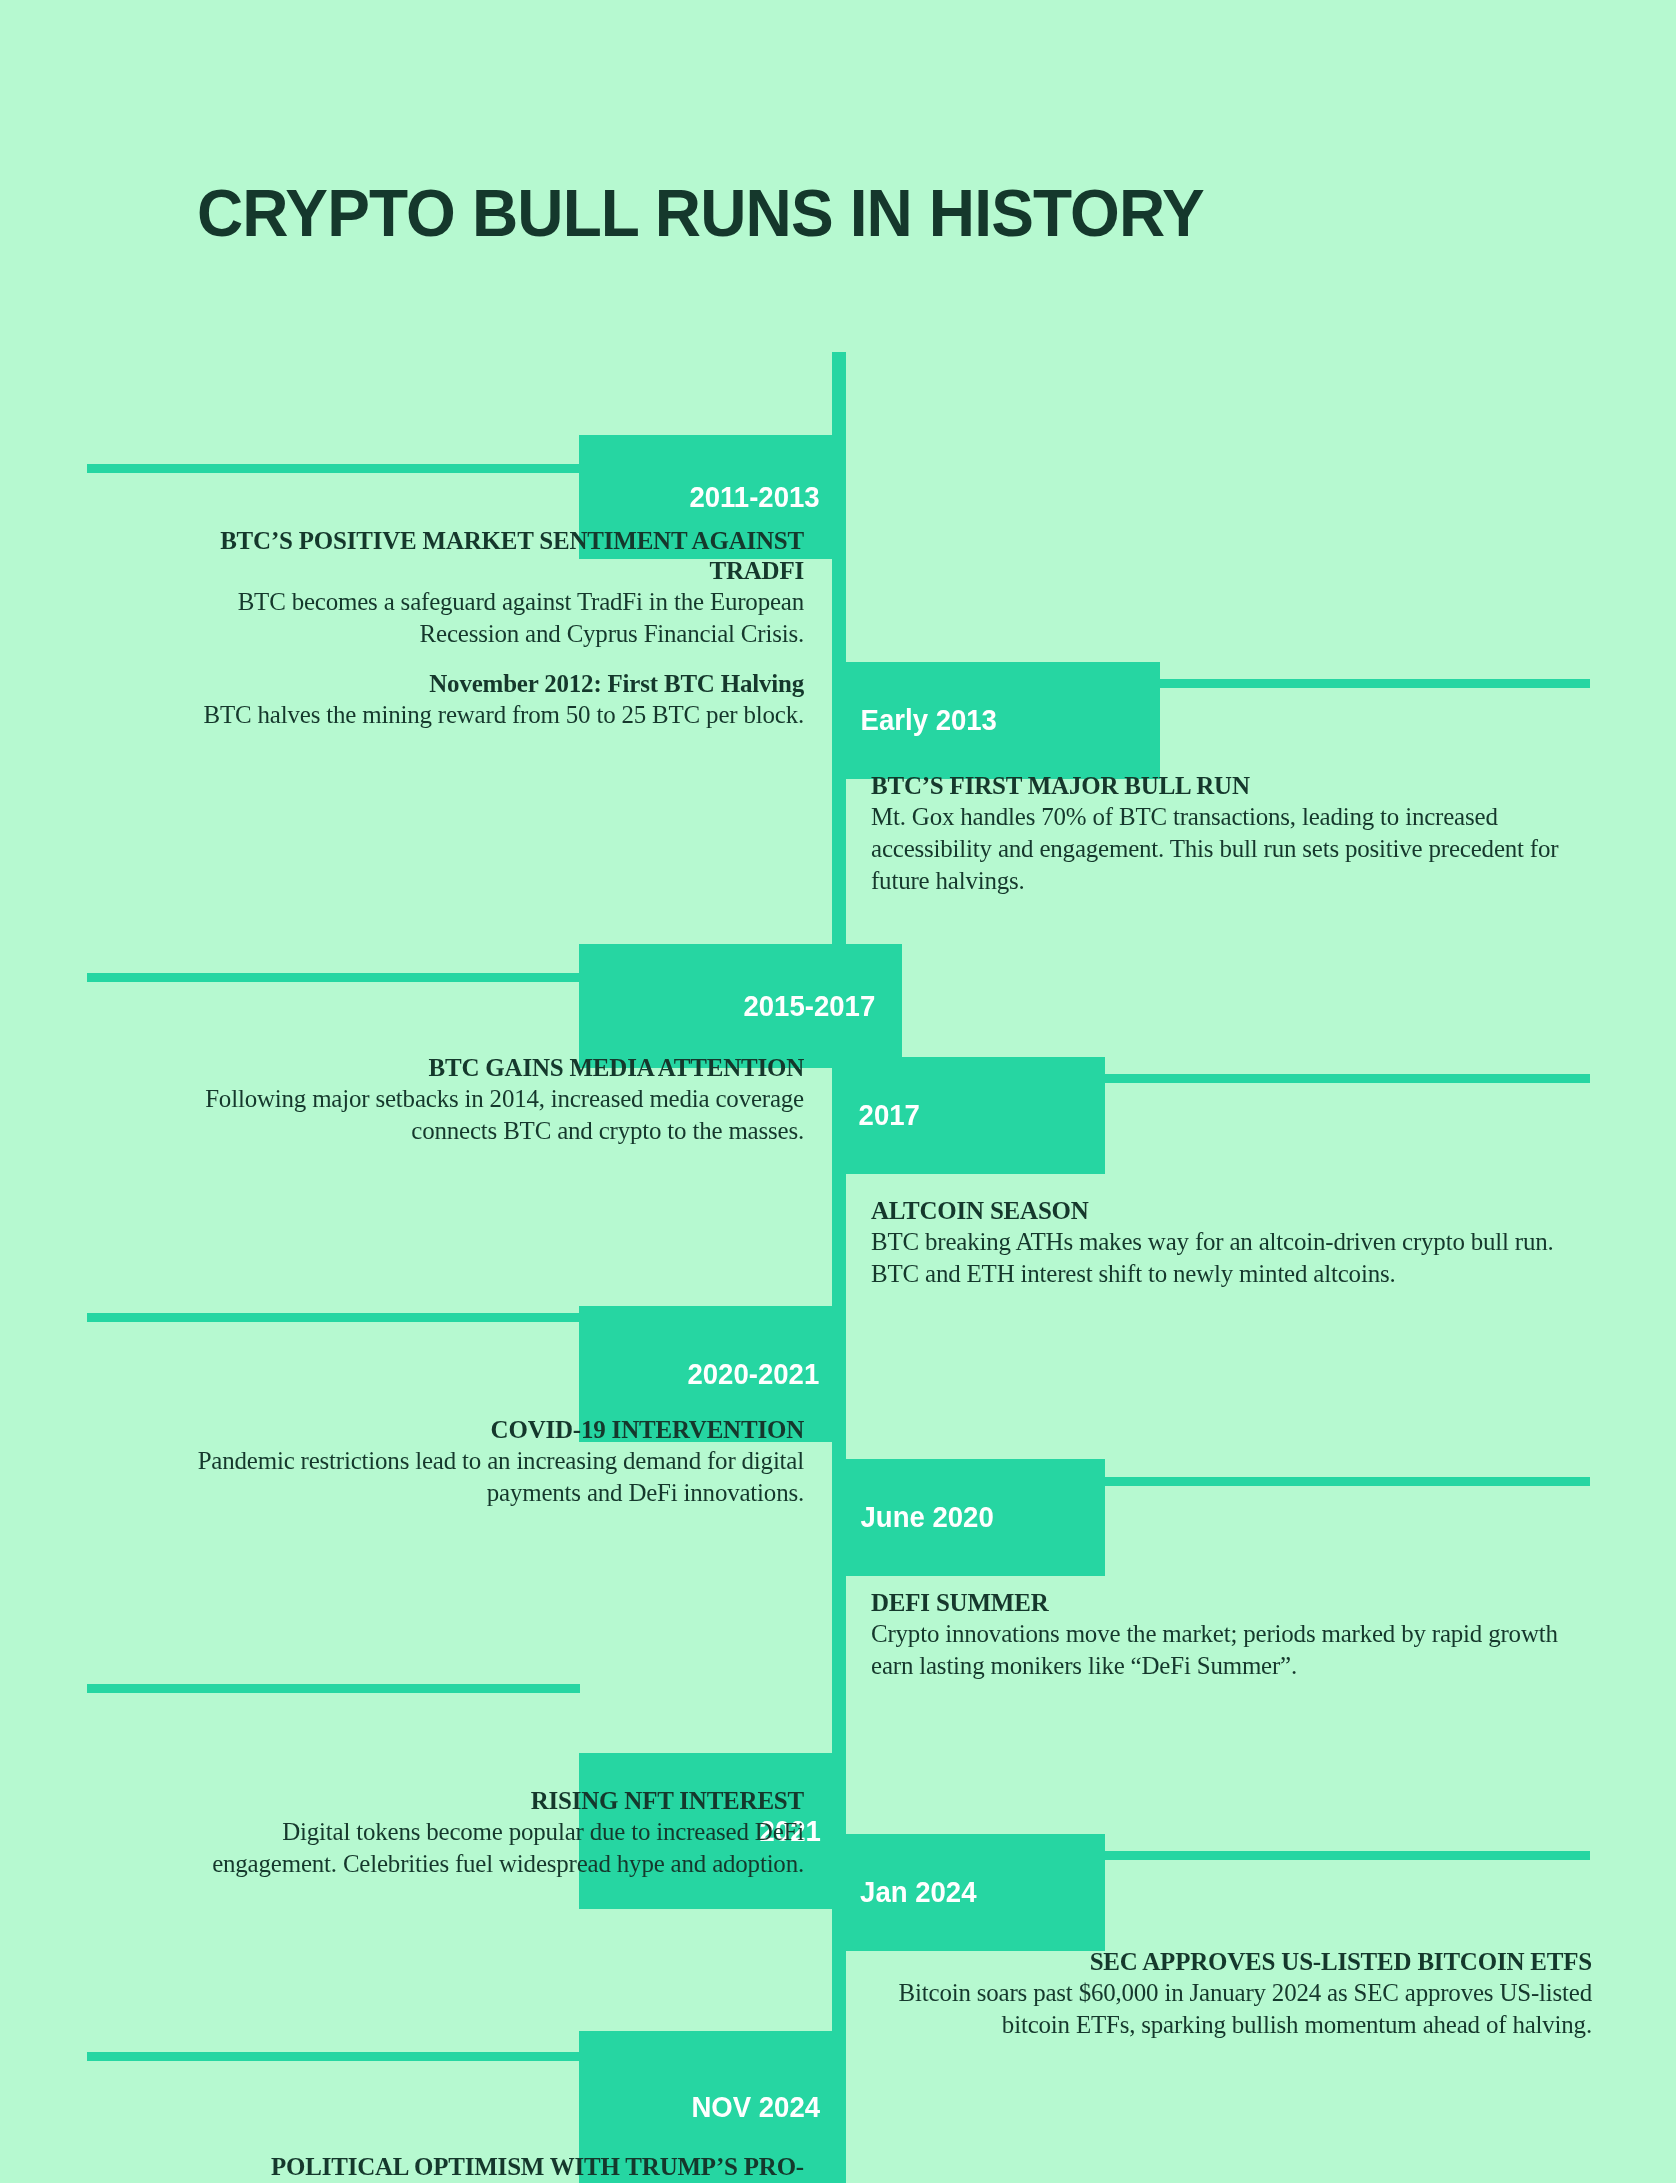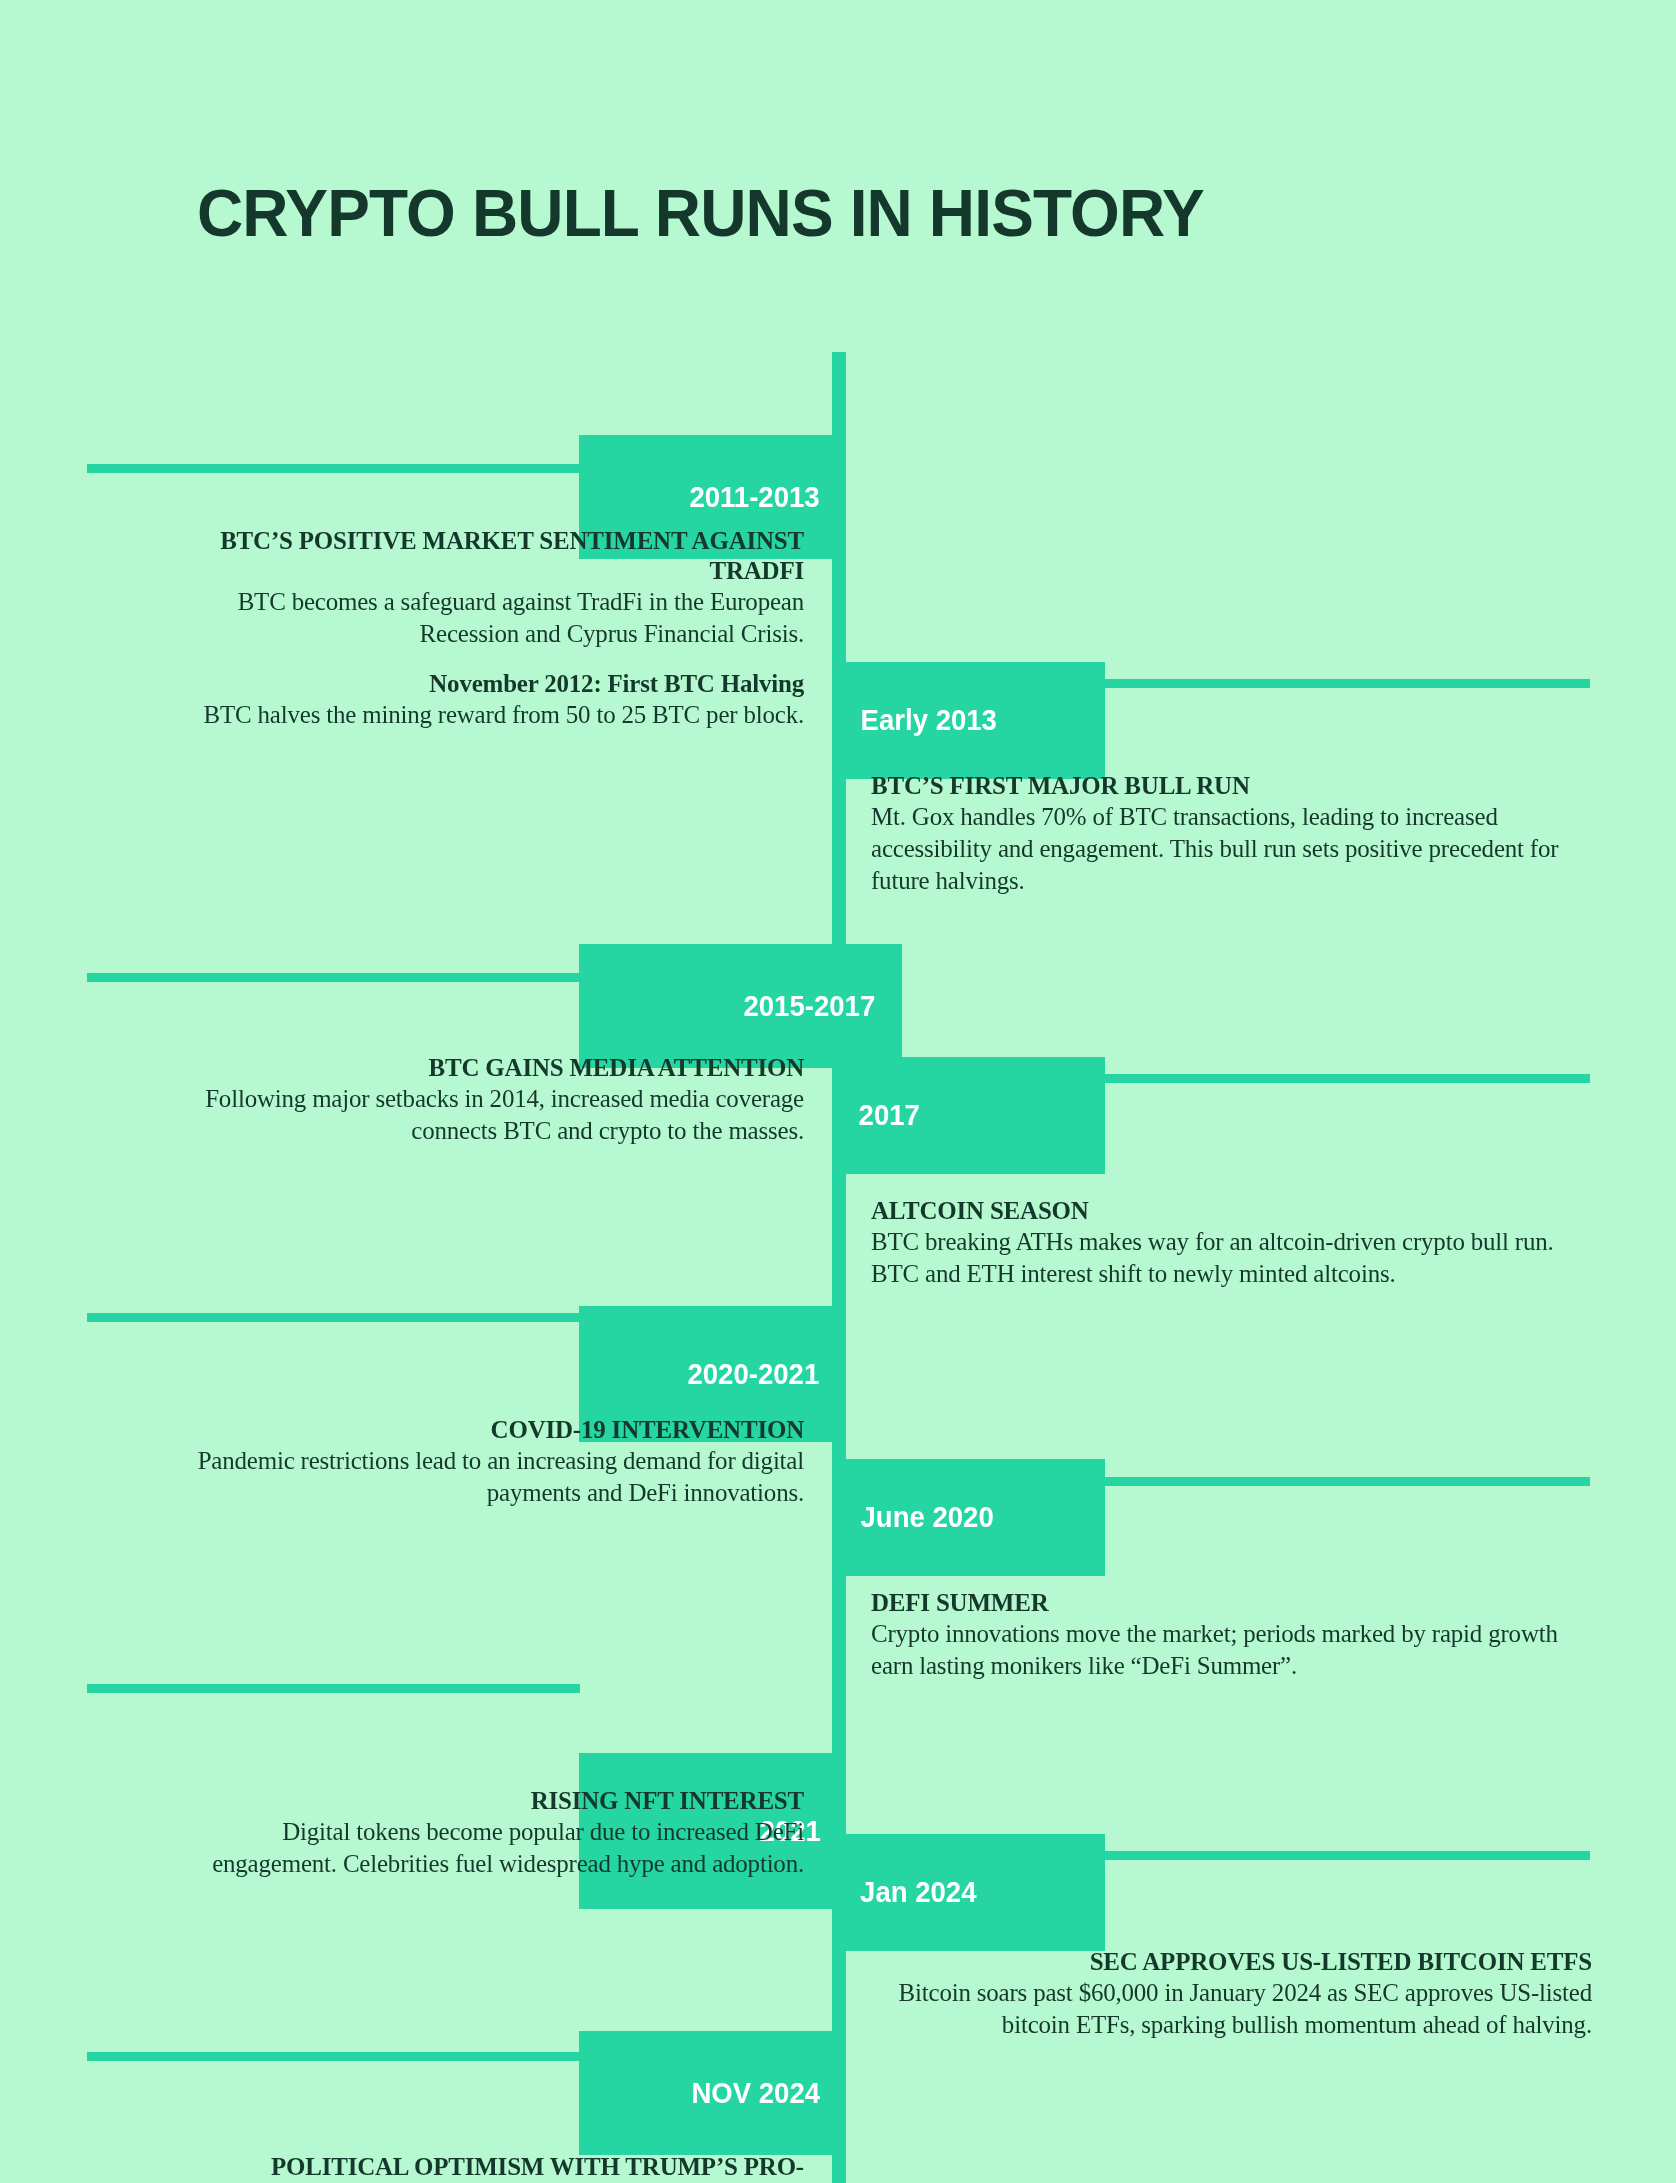--- a/index.html
+++ b/index.html
@@ -100,21 +100,21 @@
 </div>
 <div class="body-block left" style="left:166px; top:526px; width:638px;">
   <div class="entry-head left">BTC’S POSITIVE MARKET SENTIMENT AGAINST TRADFI</div>
   <div class="entry-text left">BTC becomes a safeguard against TradFi in the European Recession and Cyprus Financial Crisis.</div>
   <div class="sub-gap"></div>
   <div class="entry-head left">November 2012: First BTC Halving</div>
   <div class="entry-text left">BTC halves the mining reward from 50 to 25 BTC per block.</div>
 </div>
 
 <div class="connector" style="left:1103px; top:679px; width:487px;"></div>
-<div class="date-block right" style="left:832px; top:622px; width:273px; height:117px;">
+<div class="date-block right" style="left:832px; top:622px; width:328px; height:117px;">
   <span class="date-label">Early 2013</span>
 </div>
 <div class="body-block right" style="left:871px; top:771px; width:734px;">
   <div class="entry-head right">BTC’S FIRST MAJOR BULL RUN</div>
   <div class="entry-text right">Mt. Gox handles 70% of BTC transactions, leading to increased accessibility and engagement. This bull run sets positive precedent for future halvings.</div>
 </div>
 
 <div class="connector" style="left:87px; top:973px; width:493px;"></div>
 <div class="date-block left" style="left:579px; top:904px; width:323px; height:124px;">
   <span class="date-label">2015-2017</span>
@@ -163,20 +163,20 @@
 <div class="connector" style="left:1103px; top:1851px; width:487px;"></div>
 <div class="date-block right" style="left:832px; top:1794px; width:273px; height:117px;">
   <span class="date-label">Jan 2024</span>
 </div>
 <div class="body-block right" style="left:871px; top:1947px; width:751px;text-align:right;">
   <div class="entry-head right">SEC APPROVES US-LISTED BITCOIN ETFS</div>
   <div class="entry-text right">Bitcoin soars past $60,000 in January 2024 as SEC approves US-listed bitcoin ETFs, sparking bullish momentum ahead of halving.</div>
 </div>
 
 <div class="connector" style="left:87px; top:2052px; width:493px;"></div>
-<div class="date-block left" style="left:579px; top:1991px; width:267px; height:124px;">
+<div class="date-block left" style="left:579px; top:1991px; width:267px; height:152px;">
   <span class="date-label">NOV 2024</span>
 </div>
 <div class="body-block left" style="left:166px; top:2152px; width:638px;">
   <div class="entry-head left">POLITICAL OPTIMISM WITH TRUMP’S PRO-CRYPTO STANCE</div>
 
 </div>
 
 
 </body></html>

